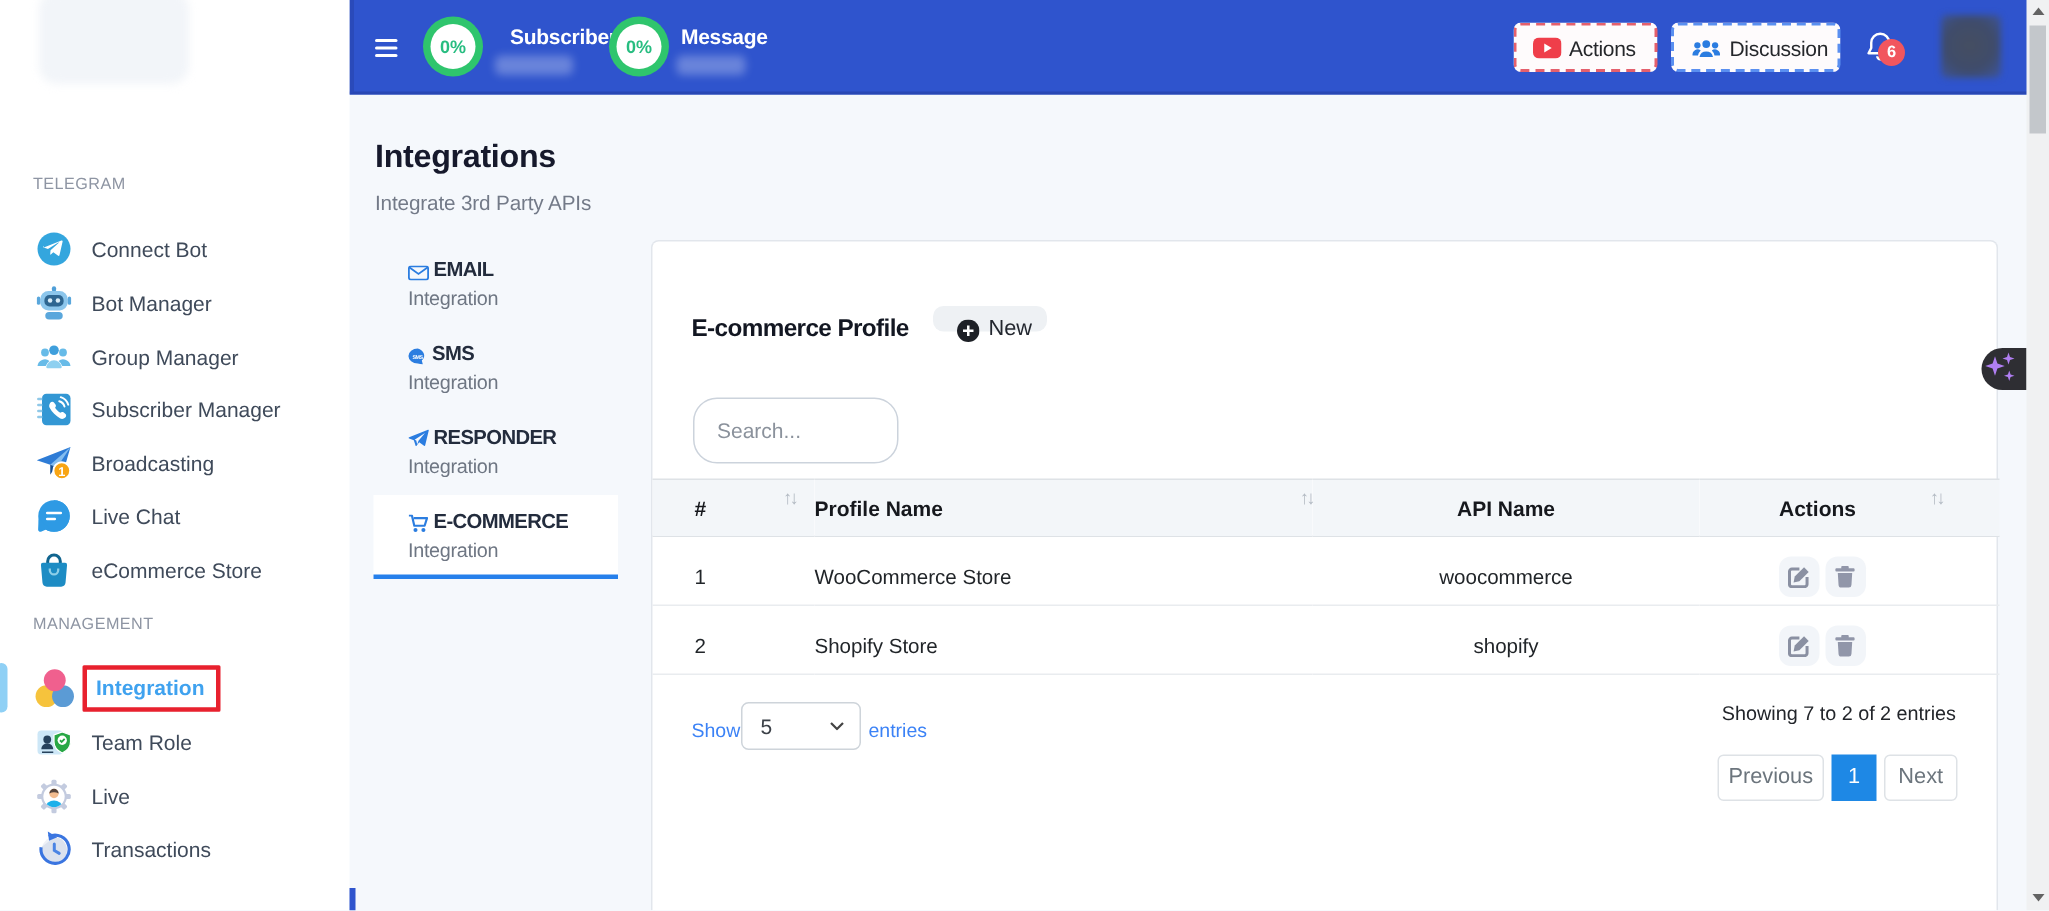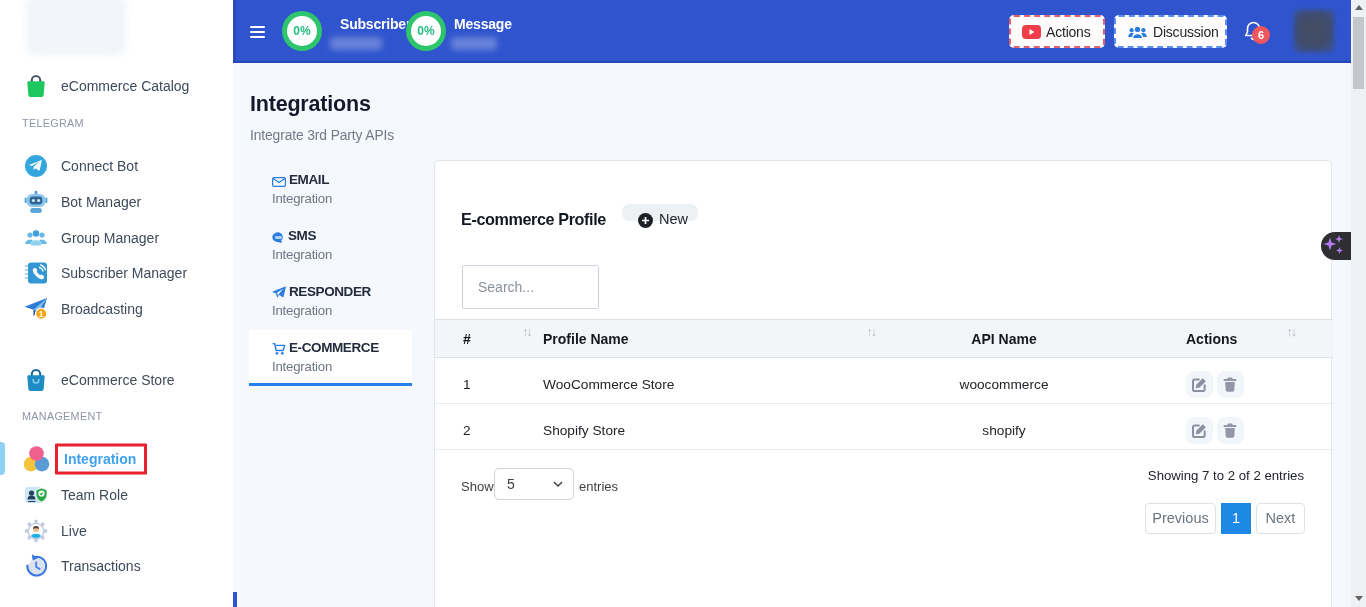--- a/index.html
+++ b/index.html
@@ -33,30 +33,30 @@
 
 .tab { position:absolute; left:249px; width:163px; height:52px; }
 .tab .t1 { position:absolute; left:23px; top:4px; font-size:13.5px; font-weight:bold; color:#232c3d; white-space:nowrap; letter-spacing:-0.4px; }
 .tab .t1 svg { vertical-align:-3px; margin-right:4px; }
 .tab .t2 { position:absolute; left:23px; top:23px; font-size:13.2px; color:#6e7683; letter-spacing:-0.2px; }
 .tab.active { background:#fff; border-bottom:3px solid #2680eb; height:56px; }
 
 .card { position:absolute; left:434px; top:160px; width:898px; height:447px; background:#fff; border:1px solid #e2e6ec; border-radius:5px 5px 0 0; border-bottom:none;padding-left:24px; }
 .cardh { position:absolute; left:26px; top:49px; font-size:16.2px; font-weight:bold; color:#131722; letter-spacing:-0.4px; }
 .newbtn { position:absolute; left:187px; top:43px; width:76px; height:17px; background:#eef1f4; border-radius:7px; font-size:14.5px; color:#23272f; }
-.search { position:absolute; left:27px; top:104px; width:137px; height:44px; border:1px solid #ccd3dc; border-radius:2px; background:#fff; font-size:14px; color:#8b929c; line-height:42px; padding-left:15px; }
+.search { position:absolute; left:27px; top:104px; width:137px; height:44px; border:1px solid #ccd3dc; border-radius:16px; background:#fff; font-size:14px; color:#8b929c; line-height:42px; padding-left:15px; }
 
 table.dt { position:absolute; left:0; top:158px; width:898px; border-collapse:collapse; font-size:13.7px; color:#212529; }
 table.dt th { background:#f3f6f9; border-top:1px solid #dee2e6; border-bottom:1px solid #dee2e6; font-size:14px; font-weight:bold; color:#16181d; height:38px; text-align:left; position:relative; }
 table.dt td { border-bottom:1px solid #e9ecef; height:46px; padding-top:8px; padding-bottom:0; }
 .sort { position:absolute; top:5px; font-size:12.5px; color:#b3bac3; letter-spacing:-2px; }
 .abtn { display:inline-block; width:27px; height:27px; background:#f2f5f9; border-radius:8px; text-align:center; vertical-align:middle; }
 .abtn svg { margin-top:6px; }
 
-.showrow { position:absolute; top:318px; left:26px; font-size:13px; color:#404040; }
+.showrow { position:absolute; top:318px; left:26px; font-size:13px; color:#3b82f6; }
 .select5 { position:absolute; left:59px; top:307px; width:80px; height:32px; border:1px solid #ced4da; border-radius:5px; background:#fff; font-size:14px; color:#3c4148; line-height:30px; padding-left:12px; }
 .showing { position:absolute; right:27px; top:307px; font-size:13.2px; color:#22252a; }
 .pgbtn { position:absolute; top:342px; height:31px; border:1px solid #dee2e6; background:#fff; color:#6c757d; font-size:14.5px; text-align:center; line-height:29px; border-radius:4px; }
 .pg1 { position:absolute; left:786px; top:342px; width:30px; height:31px; background:#1e88e5; color:#fff; font-size:14.5px; text-align:center; line-height:31px; }
 
 
 .sparkle { position:absolute; left:1321px; top:232px; width:30px; height:28px; background:#2e2e33; border-radius:14px 0 0 14px; z-index:6; }
 .scrollbar { position:absolute; left:1351px; top:0; width:15px; height:607px; background:#f0f1f2; z-index:10; }
 .sthumb { position:absolute; left:1353px; top:17px; width:11px; height:72px; background:#c3c7cb; z-index:11; }
 .sarrow { position:absolute; left:1355px; width:0; height:0; border-left:4px solid transparent; border-right:4px solid transparent; z-index:11; }
@@ -101,27 +101,20 @@
 <span style="margin-left:6px;">Discussion</span>
   </div>
 <div class="bell"><svg width="19" height="21" viewBox="0 0 19 21">
       <path d="M9.5 1.5 a6 6 0 0 0 -6 6 v3.5 l-1.8 3.5 h15.6 l-1.8 -3.5 v-3.5 a6 6 0 0 0 -6 -6 Z M7.5 16.5 a2 2 0 0 0 4 0" fill="none" stroke="#fff" stroke-width="1.6" stroke-linejoin="round"></path>
     </svg></div>
 <div class="badge6">6</div>
 <div class="avatar"></div>
 
 <div class="sidebar">
 <div class="logo-blob"></div>
-<div class="side-item" style="top:72px;">
-  <svg class="ic" viewBox="0 0 24 24">
-        <path d="M7.8 9 V6.2 a4.2 4.2 0 0 1 8.4 0 V9" fill="none" stroke="#4a5568" stroke-width="2"></path>
-        <path d="M4.6 7.2 h14.8 q1.4 0 1.3 1.4 l-1 11.8 a3 3 0 0 1-3 2.7 H7.3 a3 3 0 0 1-3-2.7 l-1-11.8 q-.1-1.4 1.3-1.4 Z" fill="#1fc75f"></path>
-      </svg>
-  <span class="tx">eCommerce Catalog</span>
-</div>
 <div class="side-sec" style="top:117px;">TELEGRAM</div>
 <div class="side-item" style="top:152px;">
   <svg class="ic" viewBox="0 0 24 24">
         <circle cx="12" cy="12" r="11" fill="#34a6de"></circle>
         <path d="M5 11.7 L17.8 6.6 c.6-.2 1 .1 .8 .9 L16.4 17 c-.2 .7-.6 .9-1.2 .5 l-3.3-2.4-1.6 1.5 c-.2 .2-.4 .3-.7 .3 l.3-3.3 6-5.4 c.3-.2-.1-.4-.4-.2 L8 12.7 4.9 11.7 c-.7-.2-.7-.7 .1-1 Z" fill="#fff" transform="translate(0.6,0.3) scale(0.92)"></path>
       </svg>
   <span class="tx">Connect Bot</span>
 </div>
 <div class="side-item" style="top:188px;">
   <svg class="ic" viewBox="0 0 24 24">
@@ -166,20 +159,32 @@
 </div>
 <div class="side-item" style="top:295px;">
   <svg class="ic" viewBox="0 0 24 24">
         <path d="M0.5 9.8 L23 1 L18.5 16.5 L9.5 12.8 Z" fill="#2e7cd6"></path>
         <path d="M9.5 12.8 L23 1 L13 16.2 Z" fill="#84bdf0"></path>
         <path d="M9.5 12.8 v6.7 l3.4-5.3 Z" fill="#174e91"></path>
         <circle cx="17.2" cy="16.8" r="5.6" fill="#f8a515" stroke="#fff" stroke-width="1.3"></circle>
         <text x="17.2" y="20.3" font-size="8.5" fill="#fff" text-anchor="middle" font-weight="bold" font-family="Liberation Sans">1</text>
       </svg>
   <span class="tx">Broadcasting</span>
+</div>
+<div class="side-item" style="top:330px;">
+  <svg class="ic" viewBox="0 0 24 24">
+        <path d="M12 1.5 a10.5 10.5 0 1 1 -10.5 10.5 l.3 7.2 a2 2 0 0 0 3 2 Z" fill="#2e9ae4"></path>
+        <circle cx="12" cy="12" r="10.5" fill="#2e9ae4"></circle>
+        <path d="M2 14 l-.6 6.8 a1.6 1.6 0 0 0 2.3 1.6 L9 20" fill="#2e9ae4"></path>
+        <g stroke="#fff" stroke-width="1.8" stroke-linecap="round">
+          <path d="M7.5 10 h9"></path>
+          <path d="M7.5 14 h5"></path>
+        </g>
+      </svg>
+  <span class="tx">Live Chat</span>
 </div>
 <div class="side-item" style="top:366px;">
   <svg class="ic" viewBox="0 0 24 24">
         <path d="M7.8 9 V6.2 a4.2 4.2 0 0 1 8.4 0 V9" fill="none" stroke="#11658f" stroke-width="2"></path>
         <path d="M4.6 7.2 h14.8 q1.4 0 1.3 1.4 l-1 11.8 a3 3 0 0 1-3 2.7 H7.3 a3 3 0 0 1-3-2.7 l-1-11.8 q-.1-1.4 1.3-1.4 Z" fill="#1d8cc4"></path>
         <path d="M9.2 11 v1.2 a2.8 2.8 0 0 0 5.6 0 V11" fill="none" stroke="#8ecfe8" stroke-width="1.5"></path>
       </svg>
   <span class="tx">eCommerce Store</span>
 </div>
 <div class="side-sec" style="top:410px;">MANAGEMENT</div>

